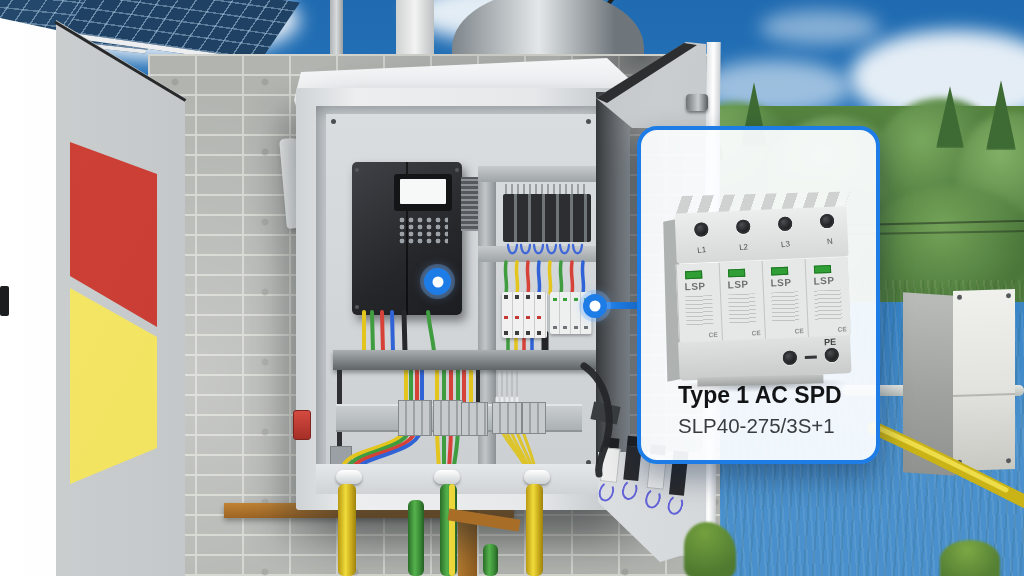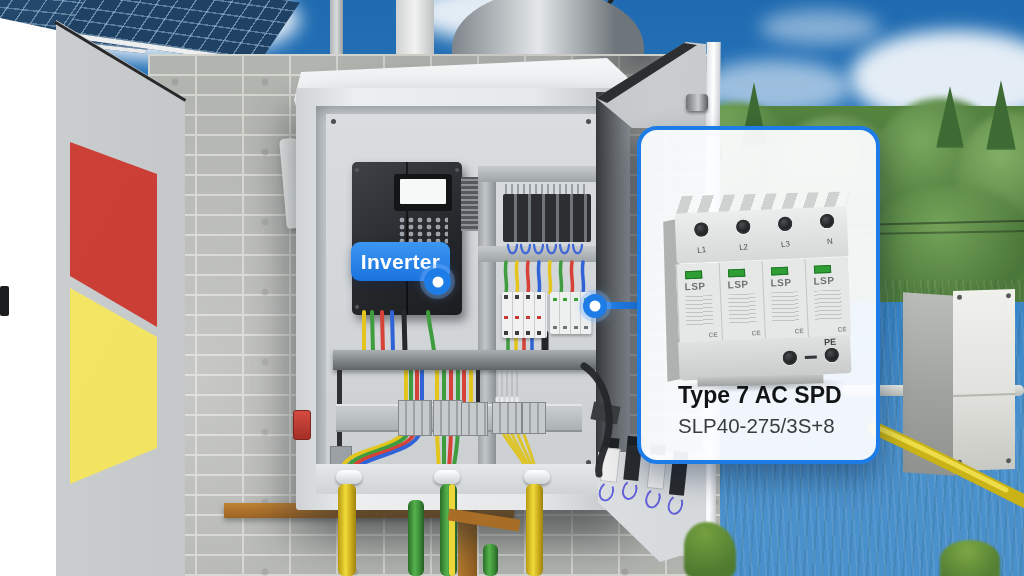--- a/index.html
+++ b/index.html
@@ -269,23 +269,20 @@
   </div>
   <svg class="wire-svg" aria-hidden="true">
     <path d="M 584 366 C 608 382,616 420,603 452 C 599 464,598 468,599 474" stroke="#25272a" stroke-width="7" fill="none" stroke-linecap="round" opacity=".95"></path>
   </svg>
 
   <div class="abs" style="left:594px;top:302px;width:47px;height:7px;background:#1e7ce6;"></div>
   <div class="hotspot" style="left:583px;top:294px;width:24px;height:24px;">
       <div class="core"></div>
     </div>
 
-  <div class="tag" style="left:351px;top:242px;width:99px;height:39px;">
-    <span>Inverter</span>
-  </div>
   <div class="hotspot" style="left:424px;top:268px;width:27px;height:27px;">
       <div class="core"></div>
     </div>
 
   <div class="card">
 
     <div class="abs" style="left:22px;top:58px;width:190px;height:200px;transform:rotate(-1.5deg);">
       <div class="abs" style="left:8px;top:190px;width:176px;height:14px;background:radial-gradient(ellipse,rgba(40,45,48,.35),transparent 70%);"></div>
       <div class="abs" style="left:18px;top:6px;width:168px;height:18px;transform:skewX(-20deg);background:repeating-linear-gradient(90deg,#cfd2d0 0 11px,transparent 11px 21px);"></div>
       <div class="abs" style="left:2px;top:30px;width:15px;height:160px;background:#aeb2b1;transform:skewY(-10deg);"></div>
@@ -330,19 +327,19 @@
 
       <div class="abs" style="left:14px;top:151px;width:172px;height:38px;border-radius:0 0 4px 4px;background:linear-gradient(180deg,#e0e2e1,#c9cccb);transform:rotate(-1deg);">
         <span style="position:absolute;left:146px;top:1px;font-size:9px;font-weight:700;color:#3f4342;">PE</span>
         <div class="term" style="left:104px;top:13px;"></div>
         <div class="term" style="left:146px;top:12px;"></div>
         <div class="abs" style="left:126px;top:19px;width:12px;height:2.5px;background:#33373a;"></div>
       </div>
       <div class="abs" style="left:32px;top:188px;width:126px;height:9px;background:linear-gradient(180deg,#c2c5c4,#9fa3a2);"></div>
     </div>
 
-    <div class="abs" style="left:37px;top:252px;font-size:23px;font-weight:700;color:#121416;">Type 7 AC SPD</div>
-    <div class="abs" style="left:37px;top:284px;font-size:20.5px;font-weight:400;color:#3a3d40;">SLP40-275/3S+8</div>
+    <div class="abs" style="left:37px;top:252px;font-size:23px;font-weight:700;color:#121416;">Type 1 AC SPD</div>
+    <div class="abs" style="left:37px;top:284px;font-size:20.5px;font-weight:400;color:#3a3d40;">SLP40-275/3S+1</div>
   </div>
 
   <div class="abs" style="left:684px;top:522px;width:52px;height:56px;border-radius:45% 60% 20% 20%;background:radial-gradient(circle at 40% 20%,#74a03f,#4f7a30 75%);filter:blur(1px);"></div>
   <div class="abs" style="left:940px;top:540px;width:60px;height:40px;border-radius:50% 50% 10% 10%;background:radial-gradient(circle at 45% 25%,#7ca845,#557f33 75%);filter:blur(1.2px);"></div>
 </div>
 
 </body></html>

